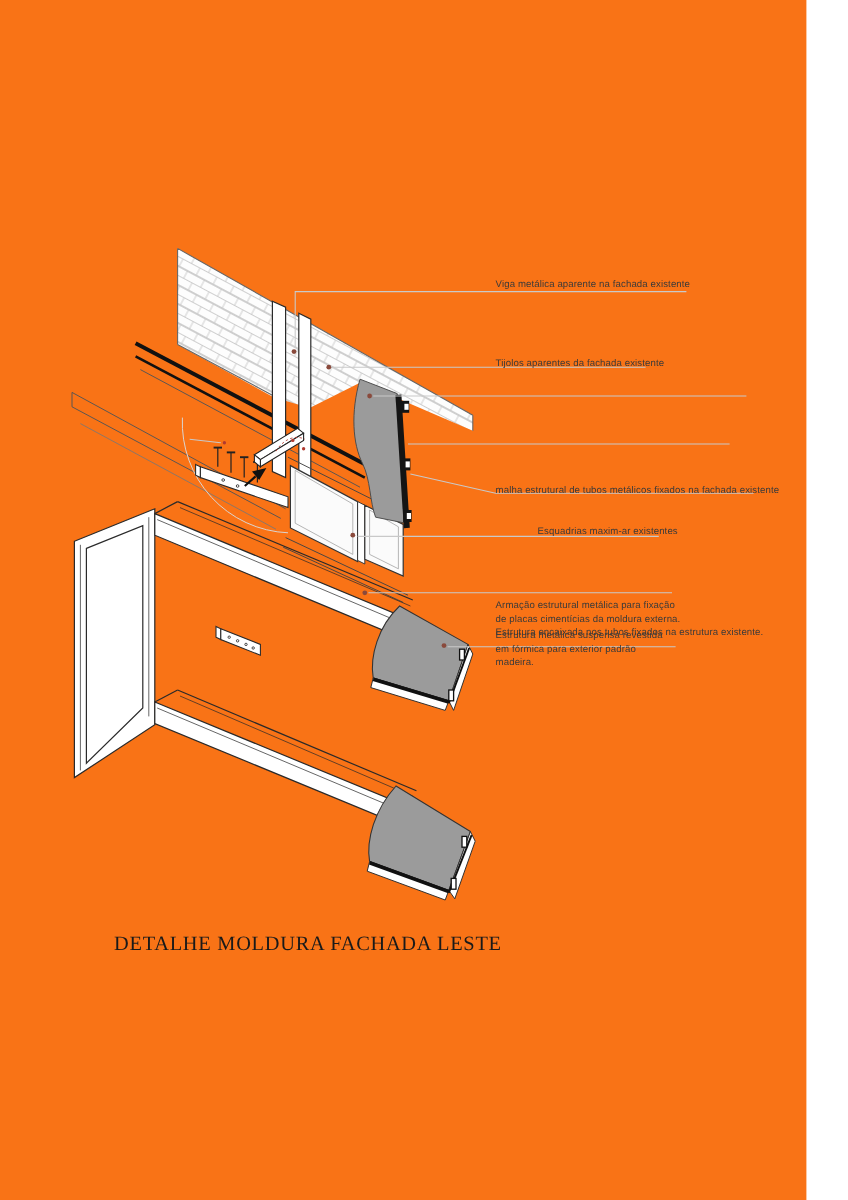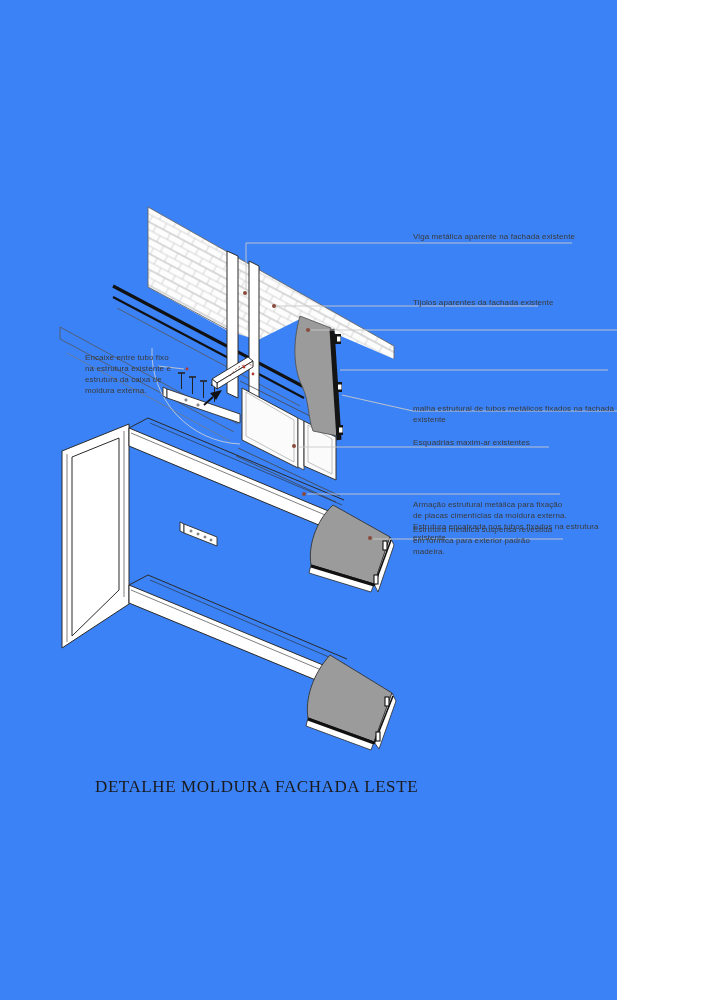--- a/index.html
+++ b/index.html
@@ -1,33 +1,33 @@
 <!DOCTYPE html>
 <html><head>
 <meta charset="utf-8">
 <style>
   html,body{margin:0;padding:0;background:#ffffff;}
   .canvas{
-    position:relative;width:617px;height:1000px;background:#3b82f6;overflow:hidden;
+    position:relative;width:672px;height:1000px;background:#f97316;overflow:hidden;
     font-family:"Liberation Sans",sans-serif;
   }
   .drawing-svg{position:absolute;left:0;top:0;}
   .ann{
     position:absolute;font-size:8px;line-height:11px;color:#3a3a3a;
     white-space:pre-line;letter-spacing:0.1px;
   }
   .ann-right{left:413px;}
   .ann-left{left:85px;top:352px;width:92px;}
   .title{
     position:absolute;left:95px;top:777px;
     font-family:Liberation Serif, serif;font-size:17px;letter-spacing:0.6px;
     color:#1a1a1a;white-space:nowrap;
   }
   .t1{top:231px;} .t2{top:297px;} .t3{top:319px;} .t4{top:360px;}
-  .t5{top:403px;} .t6{top:437px;} .t7{top:483px;margin-top:16px;} .t8{top:524px;}
+  .t5{top:403px;} .t6{top:437px;margin-left:35px;} .t7{top:483px;margin-top:16px;} .t8{top:524px;}
 </style>
 </head>
 <body>
 
 <div class="canvas">
 
   <svg class="drawing-svg" width="707" height="1000" viewBox="0 0 707 1000">
     <defs>
       <pattern id="brick" width="16" height="14" patternUnits="userSpaceOnUse" patternTransform="rotate(28)">
         <rect width="16" height="14" fill="#fdfdfd"></rect>
@@ -197,19 +197,15 @@
   <div class="ann ann-right t1">Viga metálica aparente na fachada existente</div>
   <div class="ann ann-right t2">Tijolos aparentes da fachada existente</div>
   <div class="ann ann-right t5">malha estrutural de tubos metálicos fixados na fachada existente</div>
   <div class="ann ann-right t6">Esquadrias maxim-ar existentes</div>
   <div class="ann ann-right t7">Armação estrutural metálica para fixação
 de placas cimentícias da moldura externa.
 Estrutura encaixada nos tubos fixados na estrutura existente.</div>
   <div class="ann ann-right t8">Estrutura metálica suspensa revestida
 em fórmica para exterior padrão
 madeira.</div>
-  <div class="ann ann-left">Encaixe entre tubo fixo
-na estrutura existente e
-estrutura da caixa de
-moldura externa.</div>
 
   <div class="title">DETALHE MOLDURA FACHADA LESTE</div>
 </div>
 
 </body></html>

